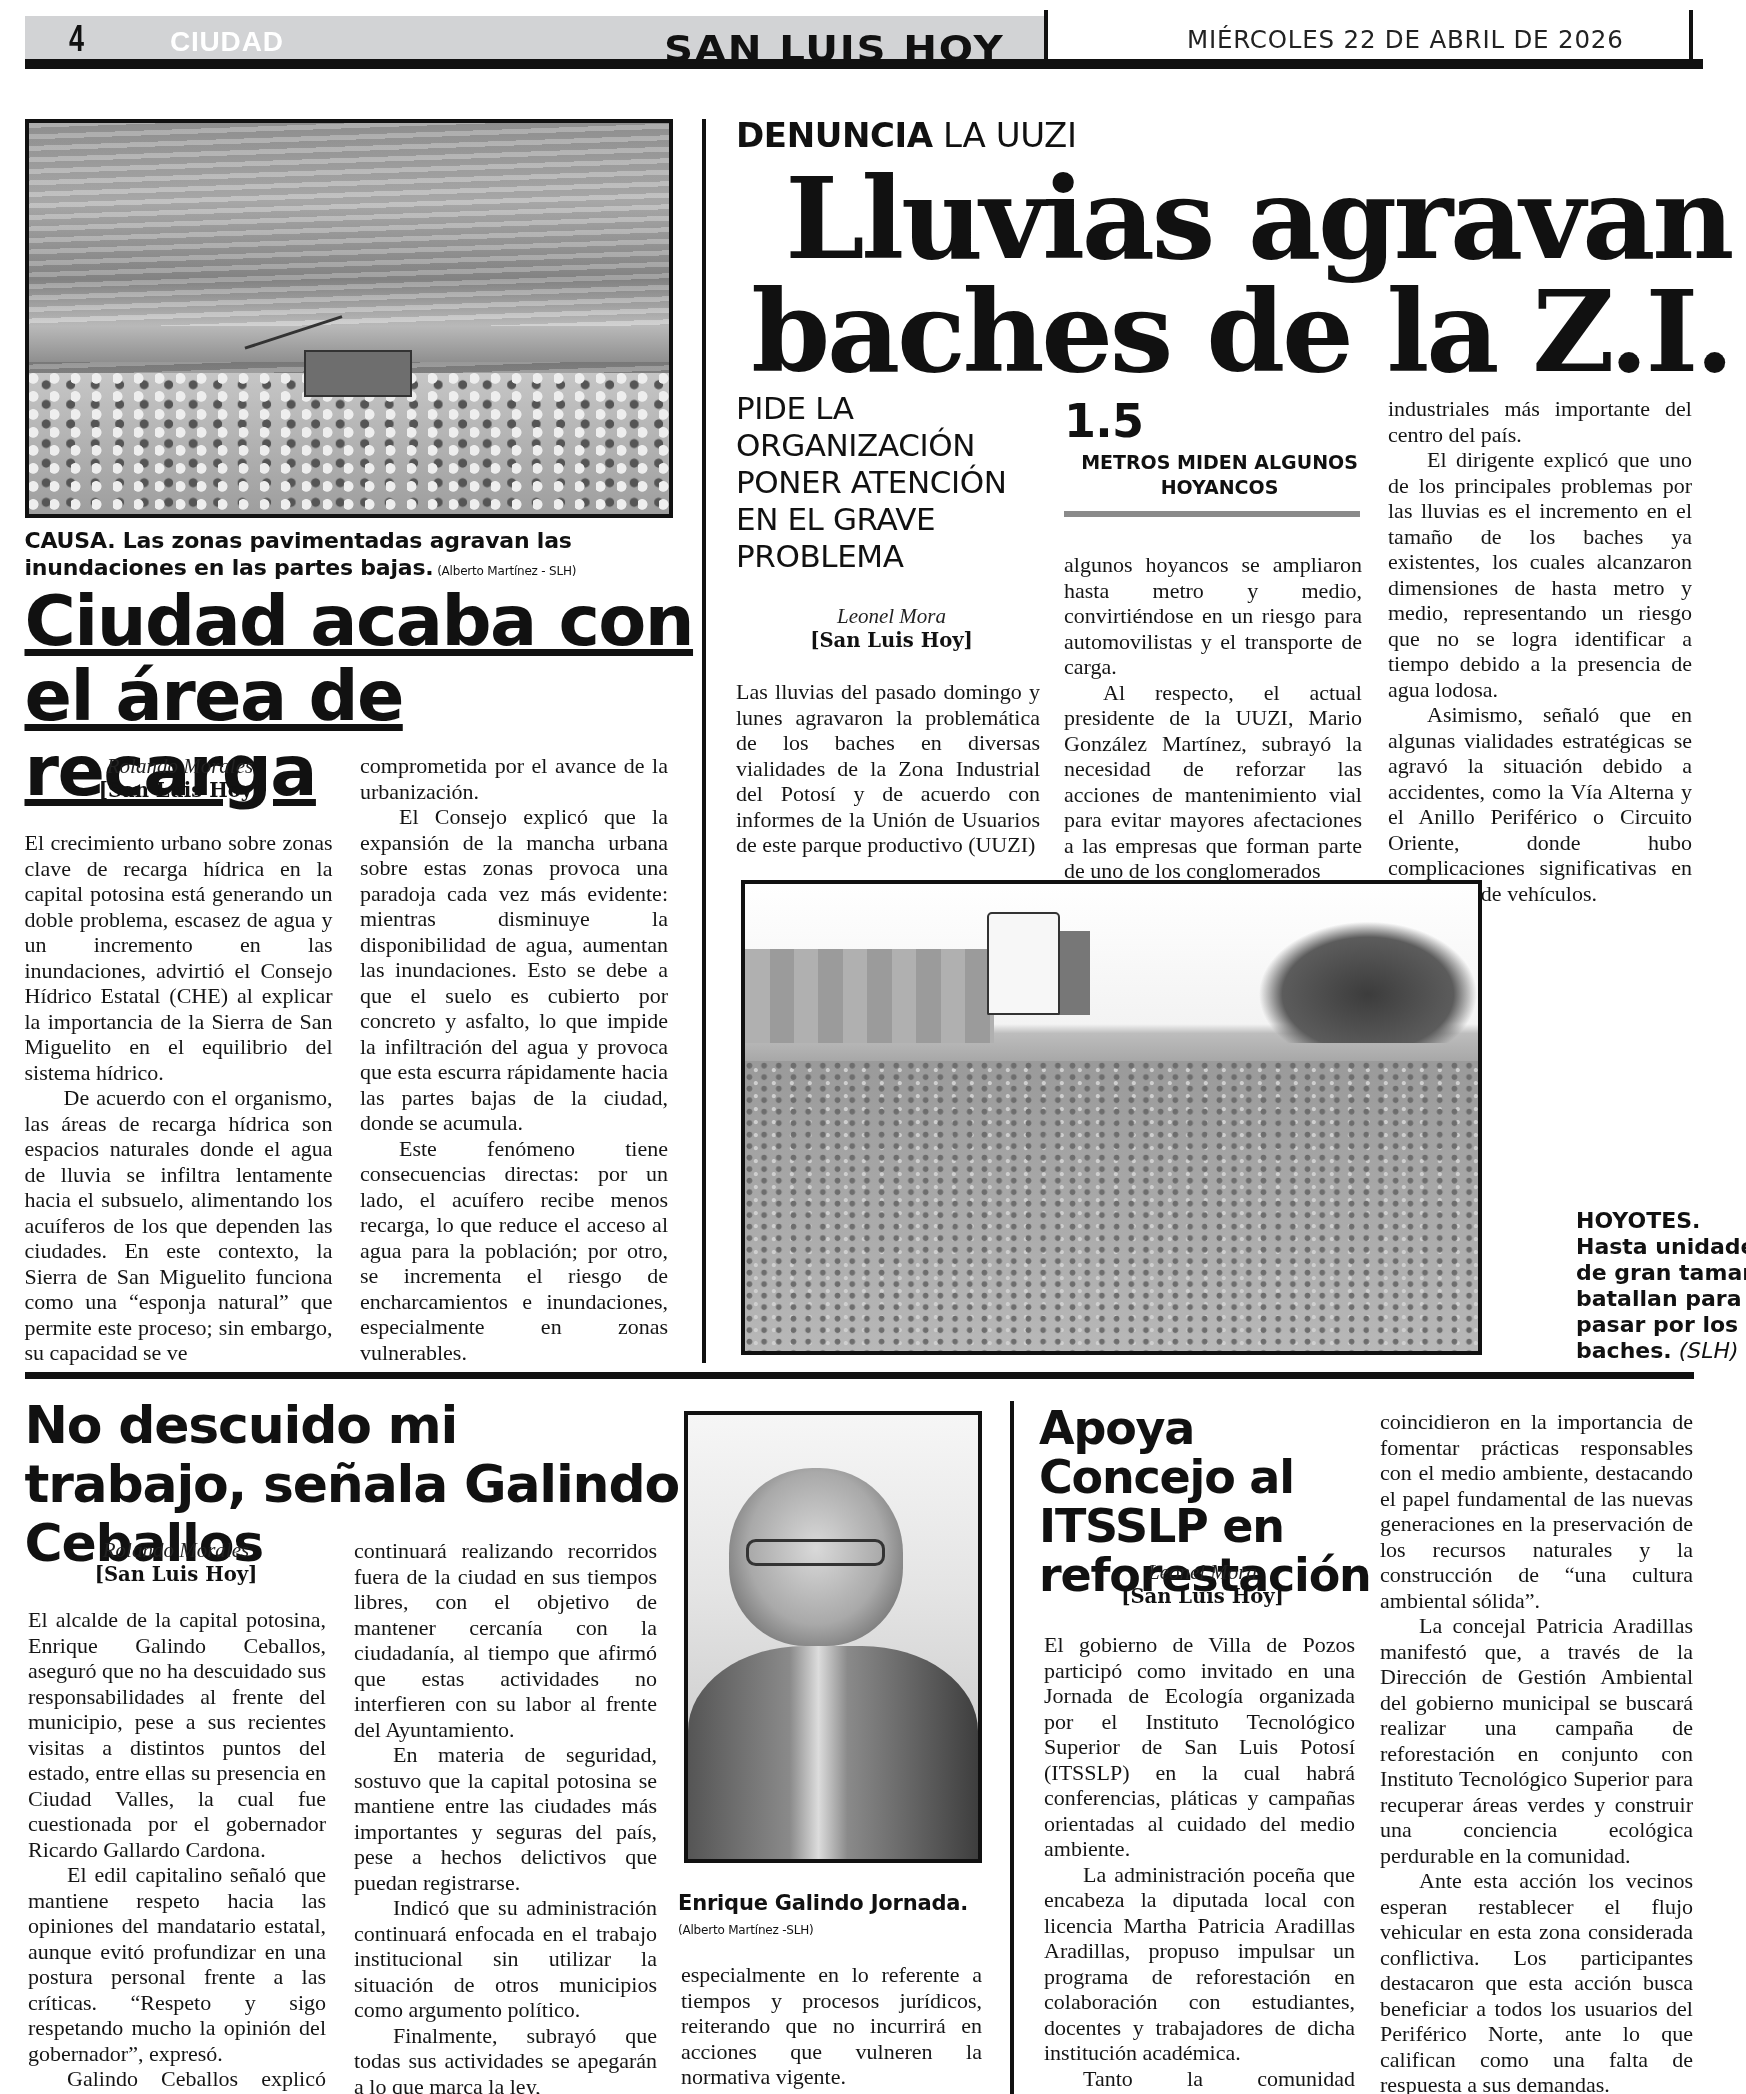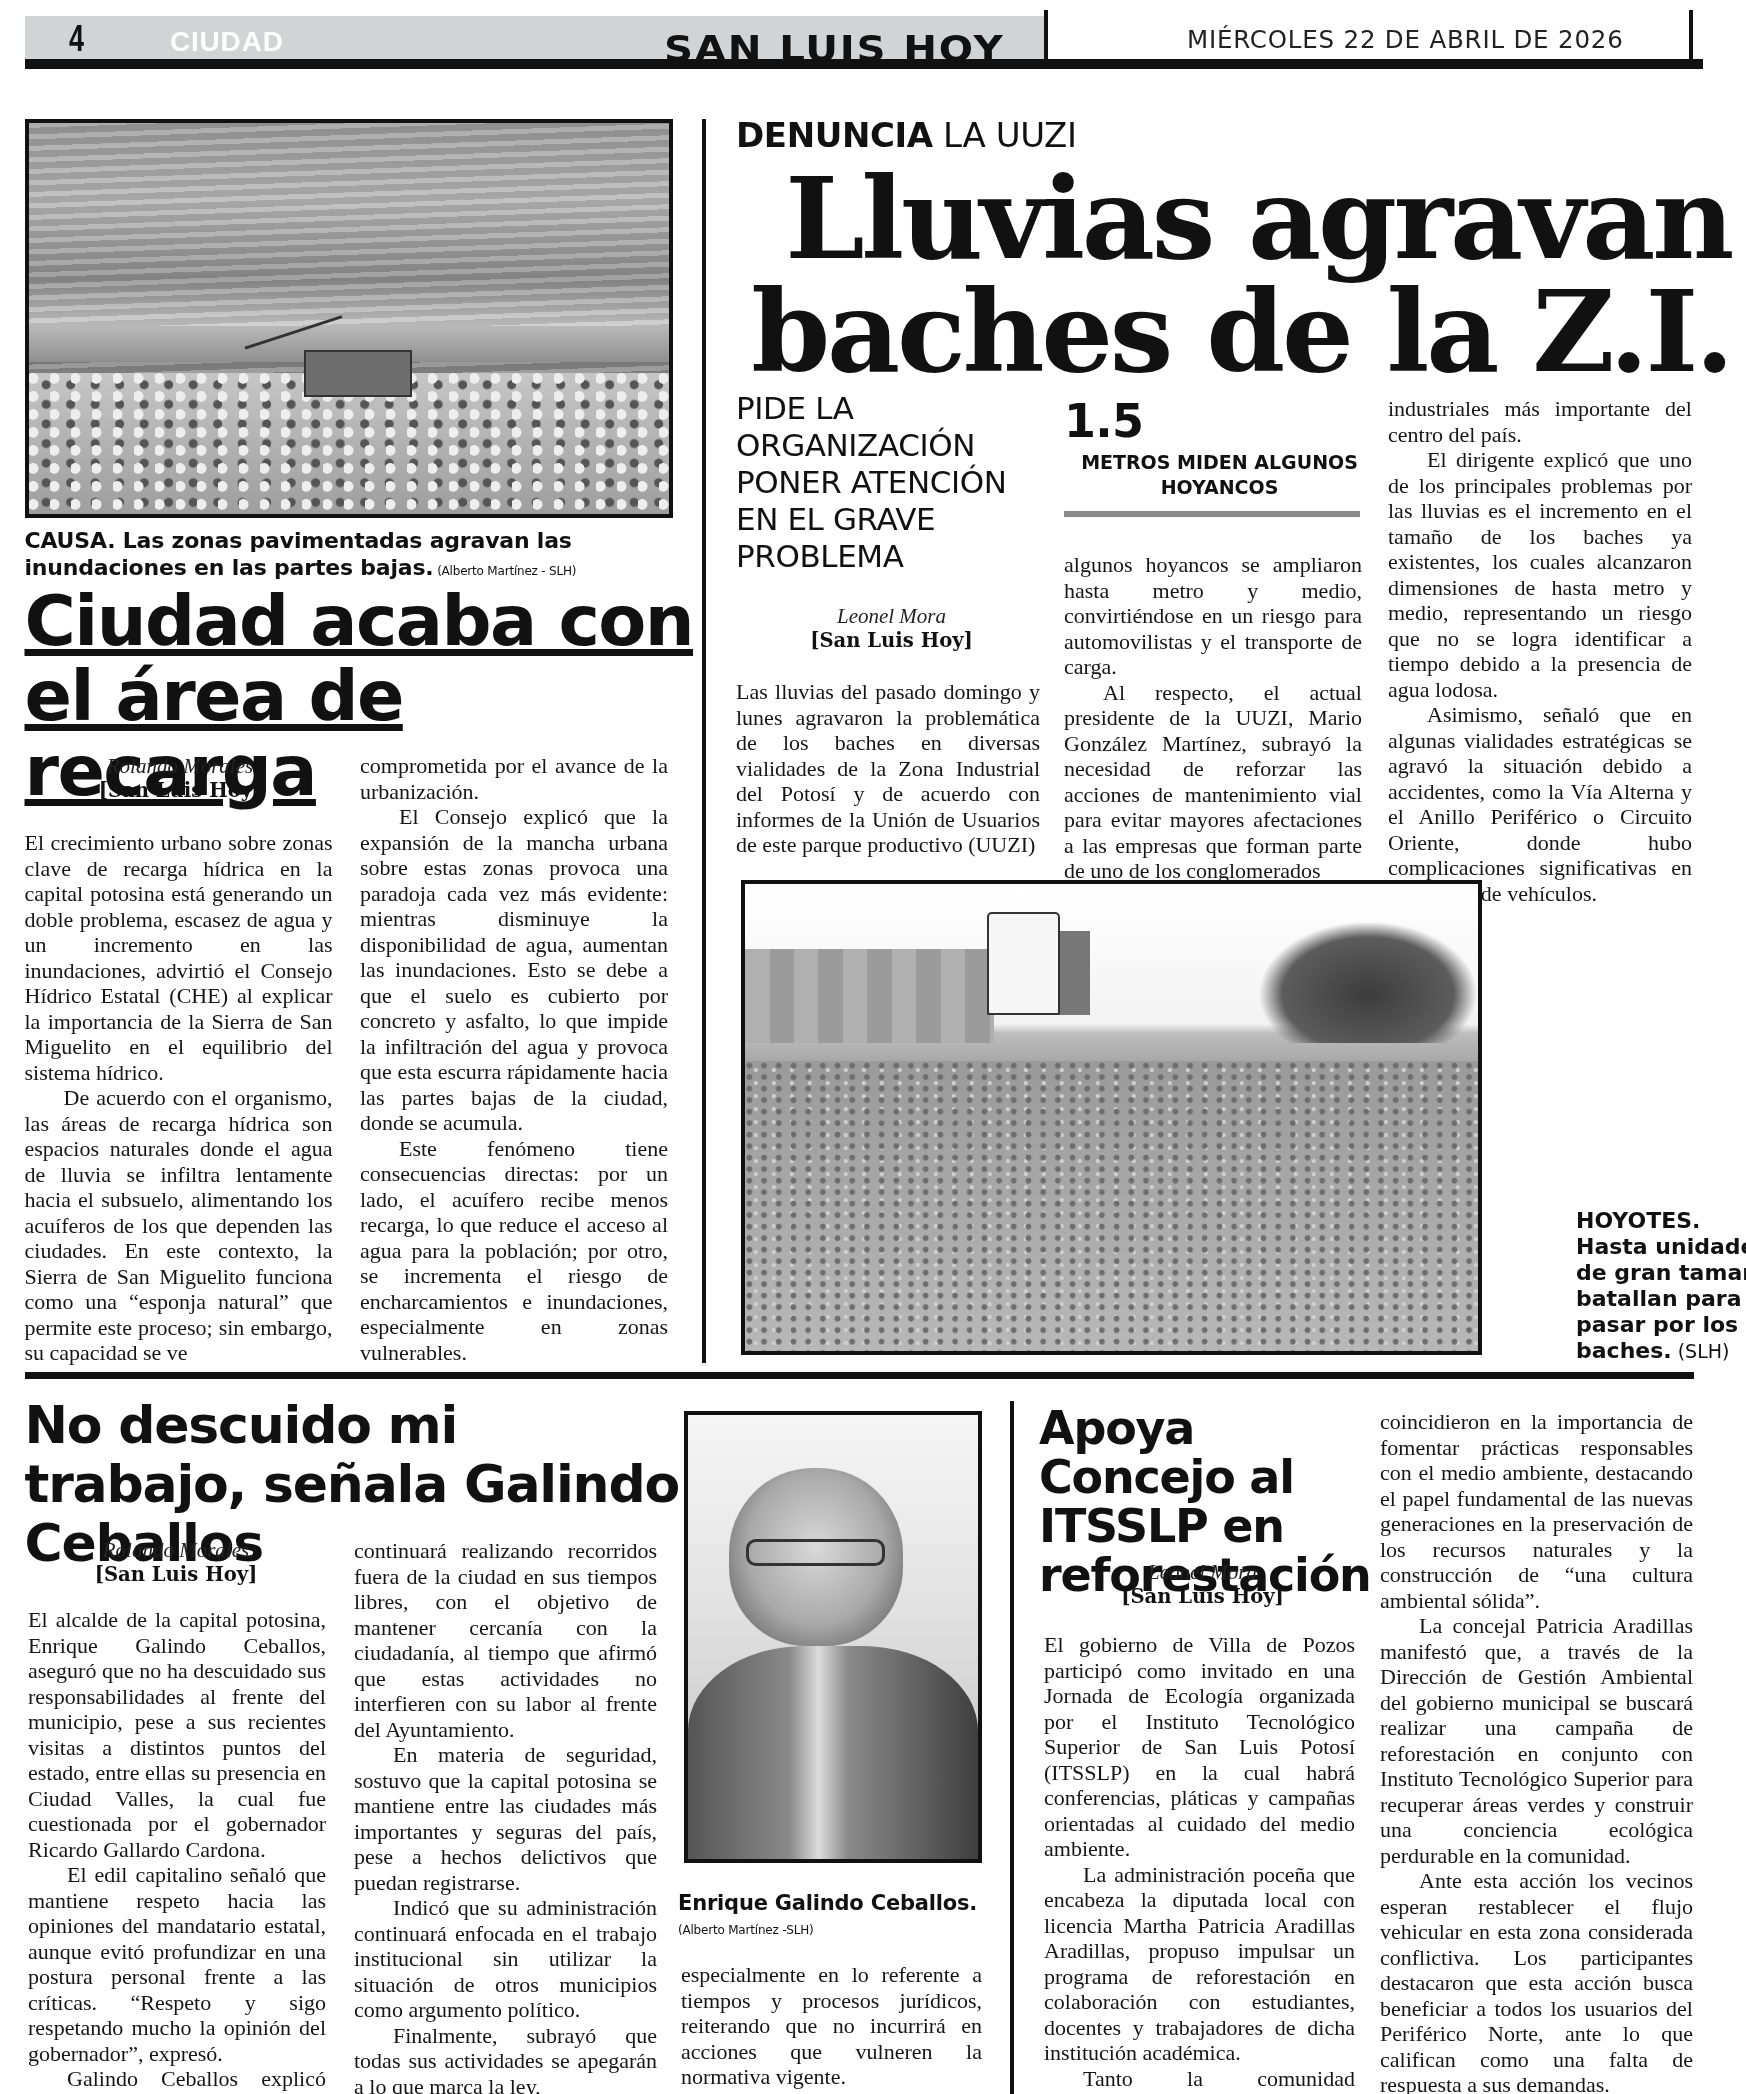--- a/index.html
+++ b/index.html
@@ -74,21 +74,21 @@
   .body-col p { text-indent: 0; }
   .body-col p + p { text-indent: 39px; }
   .body-col p.cont { text-indent: 0; }
 
   .stat-number { font: 900 46px "DejaVu Sans", sans-serif; text-align:left; color:#111; letter-spacing: -0.8px; }
   .stat-label { font: 700 19px "DejaVu Sans", sans-serif; text-align:center; color:#111; line-height: 25px; }
   .stat-rule { position:absolute; height: 5.7px; background:#8a8a8a; }
 
   .side-caption { font: 700 22px "DejaVu Sans", sans-serif; line-height: 26px; color:#111; }
   .side-caption .kicker { font-weight: 900; }
-  .side-caption .credit { font-weight: 400; font-size: 19px; }
+  .side-caption .credit { font-weight: 400; font-size: 22px; font-style: italic; }
 
   .headline-sans-md { font: 700 46px "DejaVu Sans", sans-serif; line-height: 49px; letter-spacing: -1.2px; color:#111; }
   .headline-sans-lg2 { font: 700 52px "DejaVu Sans", sans-serif; line-height: 59px; letter-spacing: -1.2px; color:#111; }
 </style>
 </head>
 <body>
 
 <div class="abs masthead-bar"></div>
 <div class="abs masthead-rule"></div>
 <div class="abs masthead-divider"></div>
@@ -196,21 +196,21 @@
   <p>Finalmente, subrayó que todas sus actividades se apegarán a lo que marca la ley,</p>
 </div>
 
 <div class="photo photo-portrait">
   <div class="suit"></div>
   <div class="head"></div>
   <div class="glasses"></div>
 </div>
 
 <div class="abs caption" style="left:678px; top:1890px; width:311px; font-size:21px;">
-  <div>Enrique Galindo Ceballos.</div>
+  <div>Enrique Galindo Jornada.</div>
   <div class="credit">(Alberto Martínez -SLH)</div>
 </div>
 
 <div class="abs body-col" style="left:681px; top:1962px; width:301px;">
   <p class="cont">especialmente en lo referente a tiempos y procesos jurídicos, reiterando que no incurrirá en acciones que vulneren la normativa vigente.</p>
 </div>
 
 <div class="vrule" style="left:1010px; top:1401px; height:694px;"></div>
 
 <h1 class="abs headline-sans-md" style="left:1039px; top:1404px; width:327px;">Apoya Concejo al ITSSLP en reforestación</h1>

